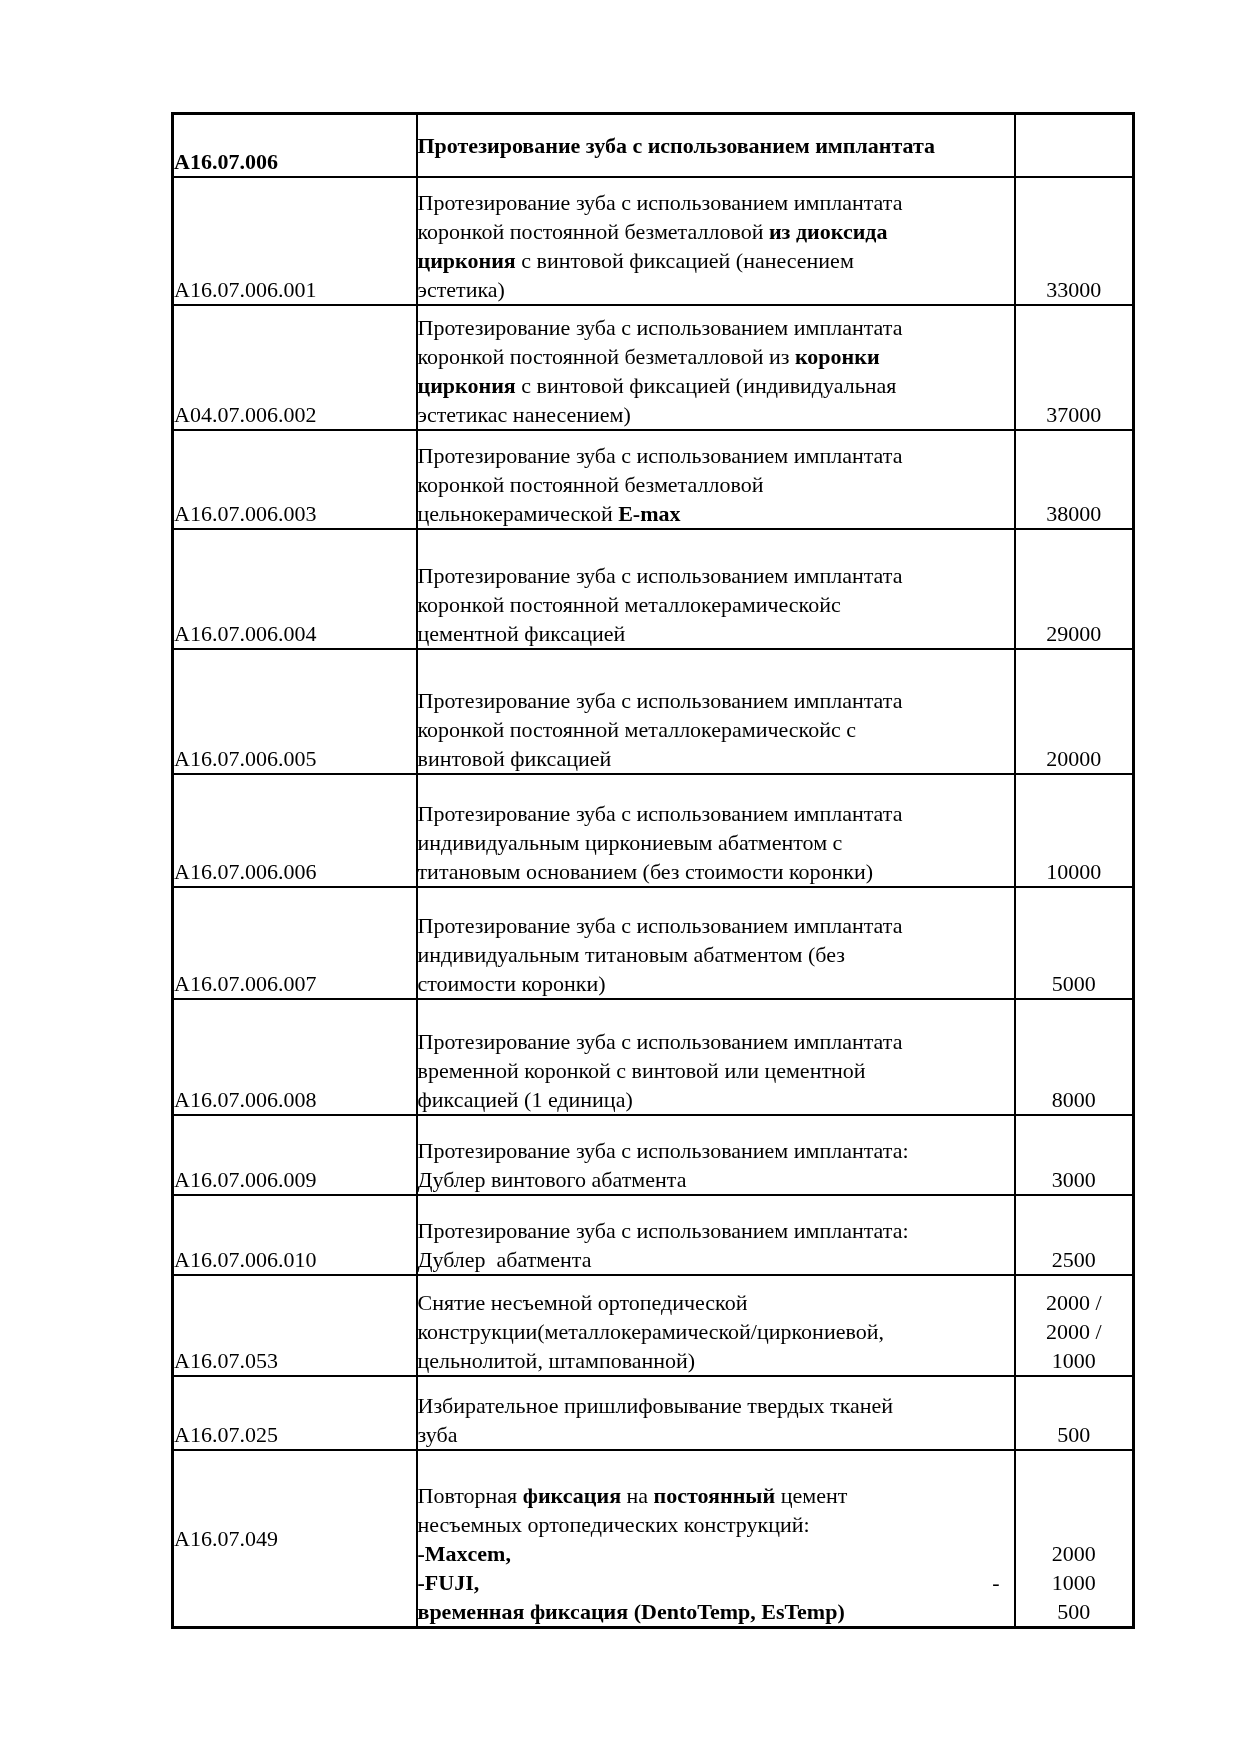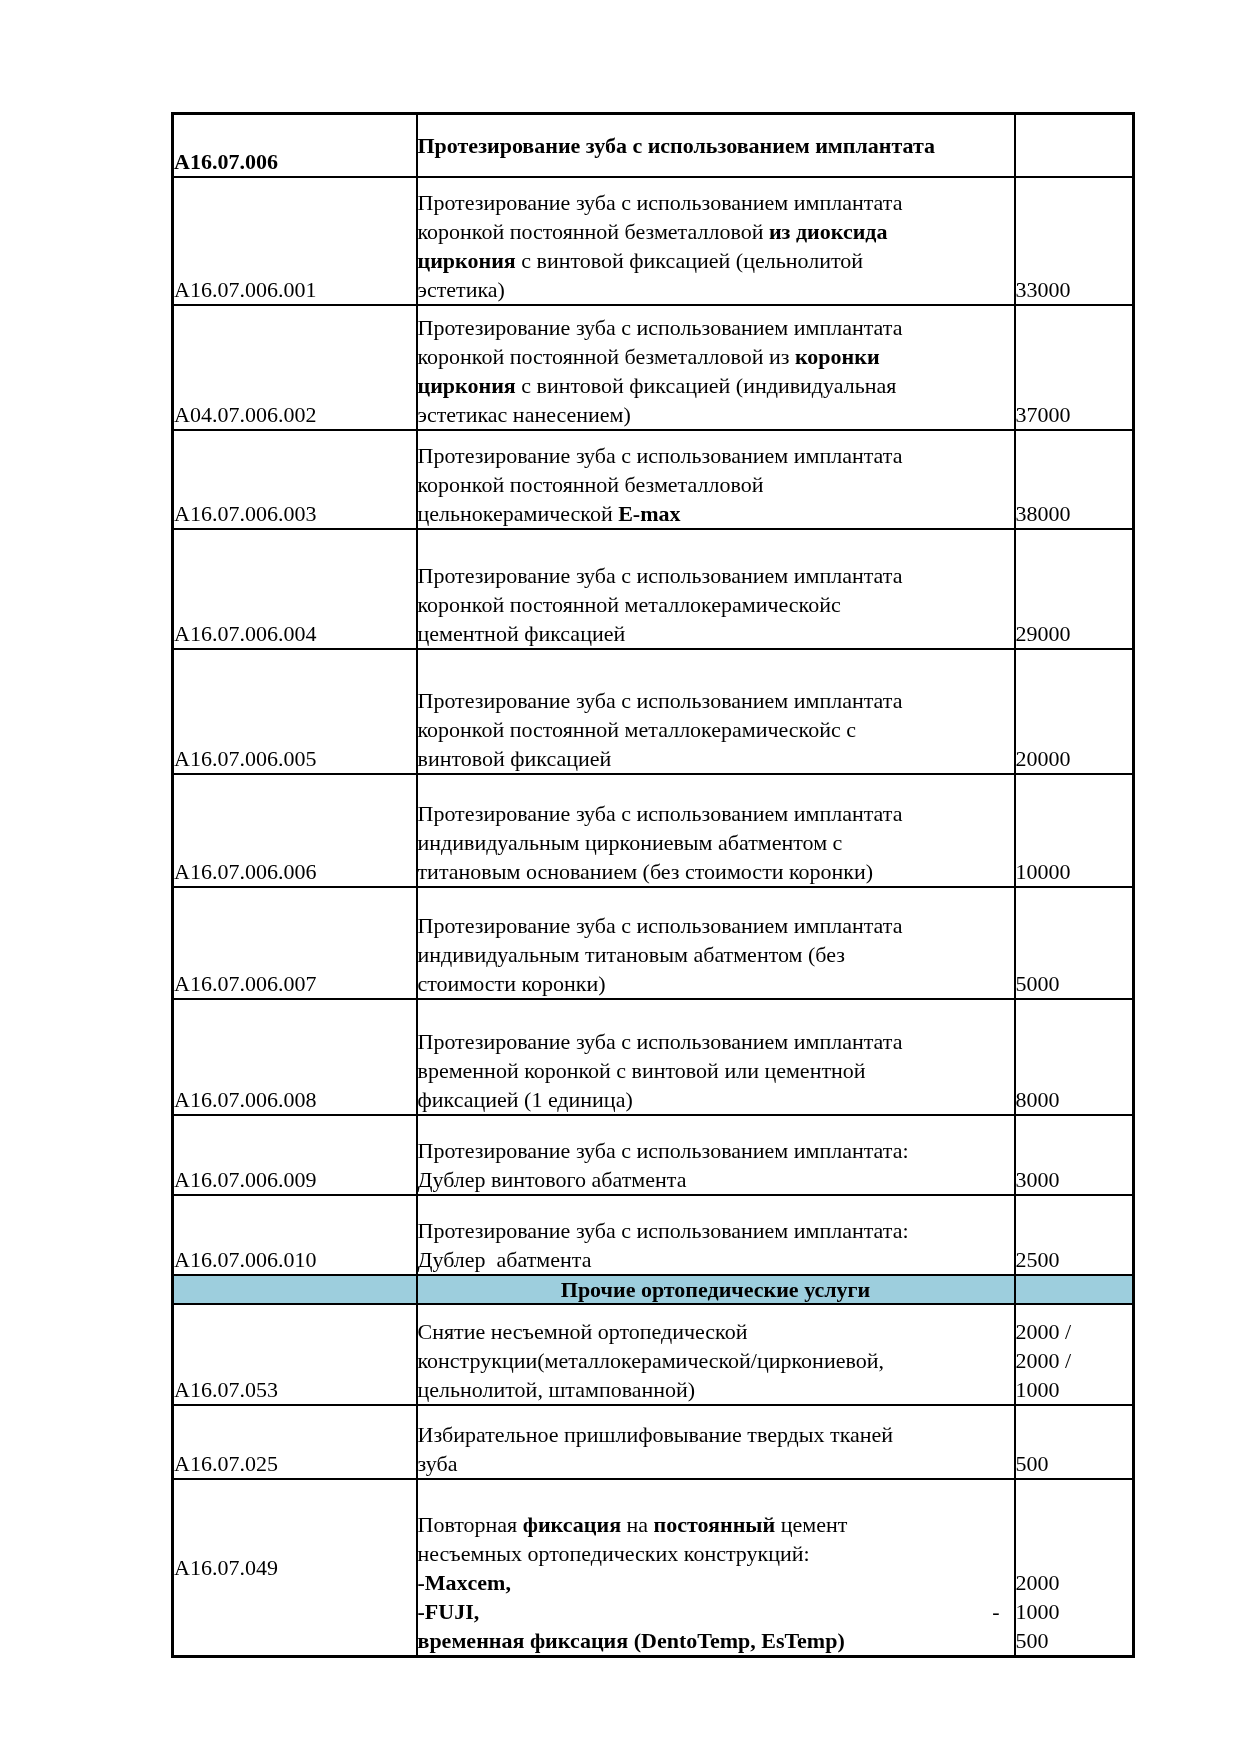--- a/index.html
+++ b/index.html
@@ -39,21 +39,21 @@
     white-space: nowrap;
   }
   td.desc-cell {
     vertical-align: bottom;
     padding: 2px 8px 5px 7px;
     white-space: pre-wrap;
     margin-left: 29px;
   }
   td.price-cell {
     vertical-align: bottom;
-    text-align: left;
+    text-align: center;
     padding: 2px 5px 5px 4px;
     white-space: pre-wrap;
     margin-top: 34px;
   }
   td.vmid { vertical-align: middle; }
   td.bold { font-weight: bold; }
   tr.section-row td {
     line-height: 25px;
     padding-top: 0;
     padding-bottom: 0;
@@ -81,21 +81,21 @@
       <col style="width:119px">
     </colgroup>
     <tbody id="rows">
         <tr style="height: 63px;">
           <td class="code-cell bold">A16.07.006</td>
           <td class="desc-cell vmid bold"><b>Протезирование зуба с использованием имплантата</b></td>
           <td class="price-cell"></td>
         </tr>
         <tr style="height: 128px;">
           <td class="code-cell">A16.07.006.001</td>
-          <td class="desc-cell"><span>Протезирование зуба с использованием имплантата</span><br><span>коронкой постоянной безметалловой </span><b>из диоксида</b><br><b>циркония</b><span> с винтовой фиксацией (цельнолитой</span><br><span>эстетика)</span></td>
+          <td class="desc-cell"><span>Протезирование зуба с использованием имплантата</span><br><span>коронкой постоянной безметалловой </span><b>из диоксида</b><br><b>циркония</b><span> с винтовой фиксацией (нанесением</span><br><span>эстетика)</span></td>
           <td class="price-cell">33000</td>
         </tr>
         <tr style="height: 125px;">
           <td class="code-cell">A04.07.006.002</td>
           <td class="desc-cell"><span>Протезирование зуба с использованием имплантата</span><br><span>коронкой постоянной безметалловой из </span><b>коронки</b><br><b>циркония</b><span> с винтовой фиксацией (индивидуальная</span><br><span>эстетикас нанесением)</span></td>
           <td class="price-cell">37000</td>
         </tr>
         <tr style="height: 99px;">
           <td class="code-cell">A16.07.006.003</td>
           <td class="desc-cell"><span>Протезирование зуба с использованием имплантата</span><br><span>коронкой постоянной безметалловой</span><br><span>цельнокерамической </span><b>E-max</b></td>
@@ -129,25 +129,20 @@
         <tr style="height: 80px;">
           <td class="code-cell">A16.07.006.009</td>
           <td class="desc-cell"><span>Протезирование зуба с использованием имплантата:</span><br><span>Дублер винтового абатмента</span></td>
           <td class="price-cell">3000</td>
         </tr>
         <tr style="height: 80px;">
           <td class="code-cell">A16.07.006.010</td>
           <td class="desc-cell"><span>Протезирование зуба с использованием имплантата:</span><br><span>Дублер  абатмента</span></td>
           <td class="price-cell">2500</td>
         </tr>
-        <tr class="section-row" style="height: 29px;">
-          <td class="code-cell" style="background: rgb(157, 206, 221);"></td>
-          <td class="section-label" style="background: rgb(157, 206, 221);">Прочие ортопедические услуги</td>
-          <td class="price-cell" style="background: rgb(157, 206, 221);"></td>
-        </tr>
         <tr style="height: 101px;">
           <td class="code-cell">A16.07.053</td>
           <td class="desc-cell"><span>Снятие несъемной ортопедической</span><br><span>конструкции(металлокерамической/циркониевой,</span><br><span>цельнолитой, штампованной)</span></td>
           <td class="price-cell">2000 /<br>2000 /<br>1000</td>
         </tr>
         <tr style="height: 74px;">
           <td class="code-cell">A16.07.025</td>
           <td class="desc-cell"><span>Избирательное пришлифовывание твердых тканей</span><br><span>зуба</span></td>
           <td class="price-cell">500</td>
         </tr>

